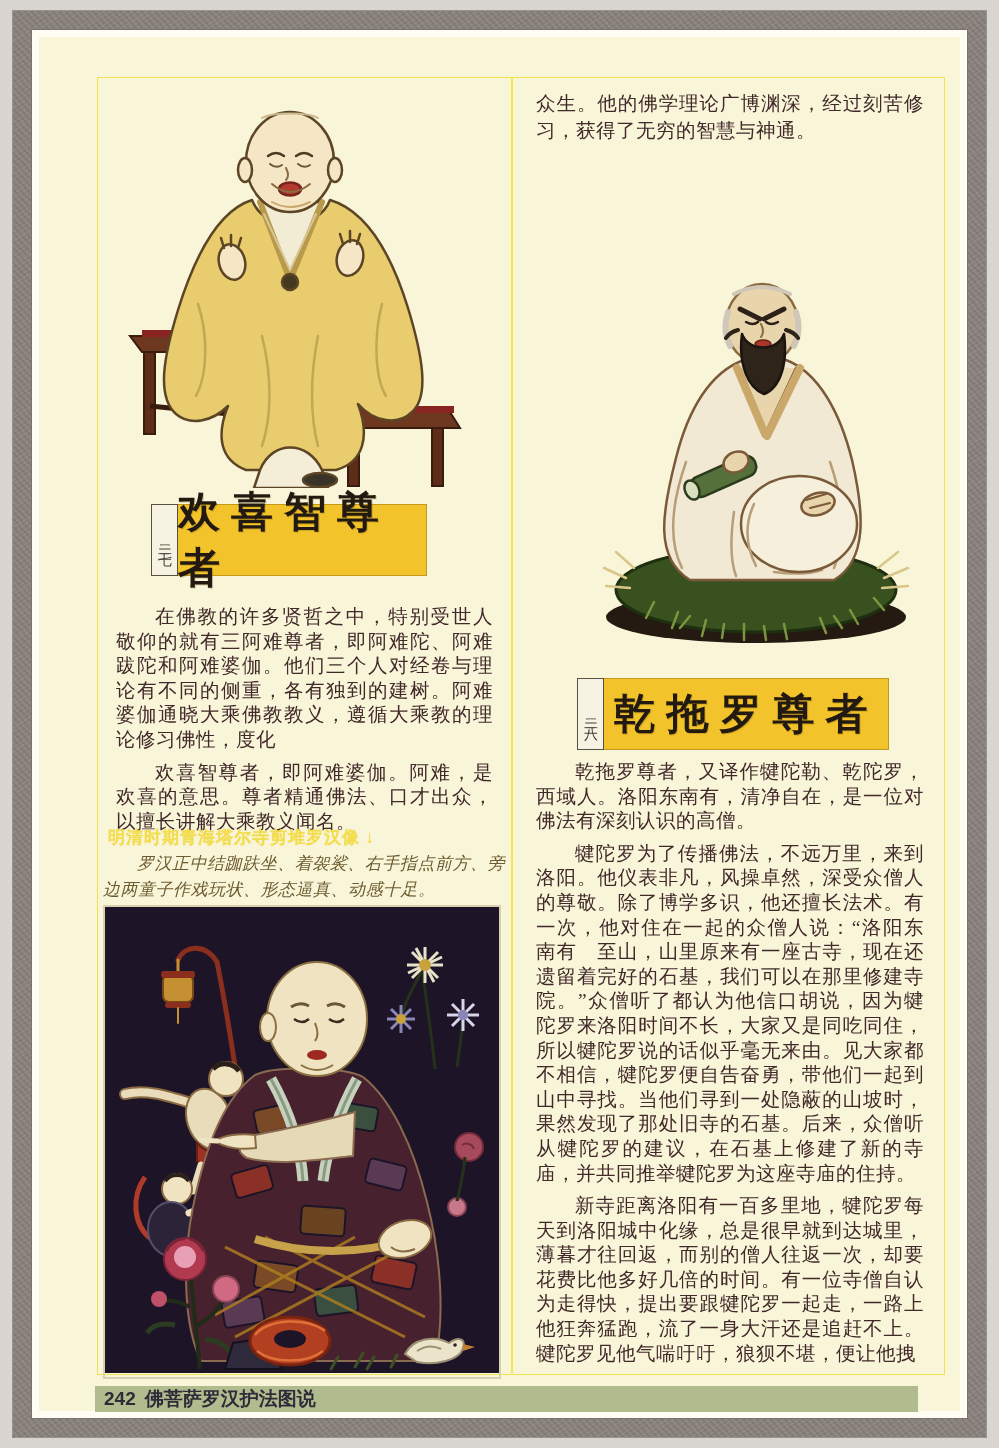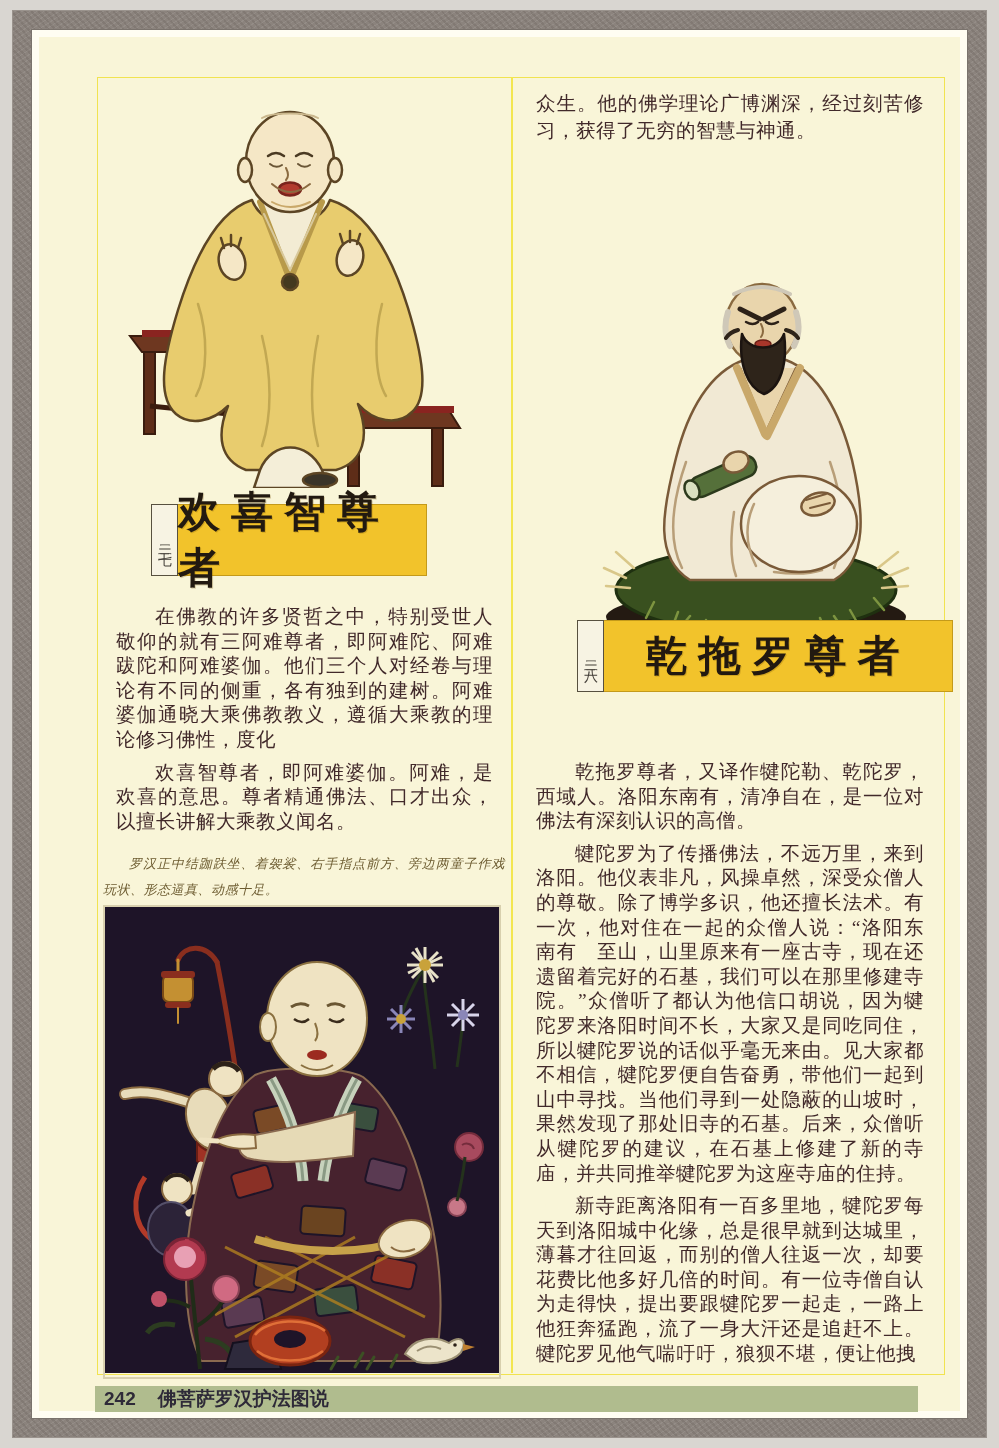--- a/index.html
+++ b/index.html
@@ -31,28 +31,28 @@
              display:flex;align-items:center;justify-content:center;
              writing-mode:vertical-rl;text-orientation:upright;
              font-size:14px;letter-spacing:4px;color:#45403a;}
   .banner-label{flex:1;background:#f2c32b;border:1px solid #c49a1a;border-left:none;
                 display:flex;align-items:center;justify-content:center;
                 font-weight:bold;font-size:42px;color:#221910;letter-spacing:11px;
                 text-shadow:1px 1px 0 rgba(120,80,0,.25);}
 
   .caption-title{position:absolute;color:#f2dd4d;font-weight:bold;font-size:17px;
                  letter-spacing:1px;text-shadow:0 0 1px rgba(240,210,60,.6);}
-  .caption-note{position:absolute;color:#6d5c31;font-size:13px;line-height:26px;
+  .caption-note{position:absolute;color:#6d5c31;font-size:17px;line-height:26px;
                 font-style:italic;text-align:justify;letter-spacing:.5px;text-indent:2em;}
 
   .illus{position:absolute;}
   .tapestry-wrap{border:2px solid #d8d0ae;}
 
   .footer-bar{position:absolute;left:95px;top:1386px;width:823px;height:26px;
-              background:#b0bc8e;display:flex;align-items:center;gap:22px;
+              background:#b0bc8e;display:flex;align-items:center;gap:9px;
               padding-left:9px;box-sizing:border-box;
               font-family:"Liberation Sans","DejaVu Sans",sans-serif;
               font-weight:bold;font-size:19px;color:#2e2a38;}
 </style>
 </head>
 <body>
 
 <div class="screen">
   <div class="frame">
     <div class="frame-texture"></div>
@@ -112,20 +112,21 @@
     <div class="banner" style="left:151px;top:504px;width:276px">
       <div class="num-strip">二三七</div>
       <div class="banner-label">欢喜智尊者</div>
     </div>
 
     <div class="body-text" style="left:108px;top:597px;width:393px">
       <p class="indent">在佛教的许多贤哲之中，特别受世人敬仰的就有三阿难尊者，即阿难陀、阿难跋陀和阿难婆伽。他们三个人对经卷与理论有不同的侧重，各有独到的建树。阿难婆伽通晓大乘佛教教义，遵循大乘教的理论修习佛性，度化</p>
       <p class="indent">欢喜智尊者，即阿难婆伽。阿难，是欢喜的意思。尊者精通佛法、口才出众，以擅长讲解大乘教义闻名。</p>
     </div>
 
+    <div class="caption-title" style="left:108px;top:826px;width:400px">明清时期青海塔尔寺剪堆罗汉像  ↓</div>
     <div class="caption-note" style="left:103px;top:851px;width:402px">罗汉正中结跏趺坐、着袈裟、右手指点前方、旁边两童子作戏玩状、形态逼真、动感十足。</div>
 
     <div class="illus tapestry-wrap" style="left:103px;top:905px">
     <svg width="394" height="466" viewBox="0 0 394 466">
       <rect x="0" y="0" width="394" height="466" fill="#1e1428"></rect>
       <g stroke-linecap="round">
         <path d="M112,55 C120,95 130,155 140,228" stroke="#8a2e1e" stroke-width="5" fill="none"></path>
         <path d="M112,55 C101,37 80,37 73,53" stroke="#8a2e1e" stroke-width="5" fill="none"></path>
         <line x1="73" y1="53" x2="73" y2="68" stroke="#c49032" stroke-width="3"></line>
         <rect x="58" y="68" width="30" height="27" rx="6" fill="#c49032" stroke="#7a4a16" stroke-width="2"></rect>
@@ -278,21 +279,21 @@
         <path d="M140,22 q28,-14 56,0" fill="none" stroke="#cfc8b8" stroke-width="4"></path>
         <path d="M146,37 L166,47 M190,37 L170,47" stroke="#2c2118" stroke-width="5"></path>
         <path d="M152,50 q7,4 12,0 M184,50 q-7,4 -12,0" fill="none" stroke="#2c2118" stroke-width="2.5"></path>
         <path d="M167,52 q4,8 0,13" fill="none" stroke="#8a6a40" stroke-width="2"></path>
         <ellipse cx="169" cy="72" rx="8" ry="4" fill="#a8362a" stroke="#6a1e14" stroke-width="1.5"></ellipse>
         <path d="M148,62 C154,80 184,80 190,62 C194,92 186,116 170,122 C154,116 144,92 148,62 Z" fill="#2e241a" stroke="#1c1410"></path>
         <path d="M144,58 q-8,2 -12,8 M192,58 q8,2 12,8" fill="none" stroke="#2e241a" stroke-width="4"></path>
       </g>
     </svg>
 
-    <div class="banner" style="left:577px;top:620px;width:376px">
+    <div class="banner" style="left:577px;top:678px;width:312px">
       <div class="num-strip">二三八</div>
       <div class="banner-label">乾拖罗尊者</div>
     </div>
 
     <div class="body-text" style="left:528px;top:752px;width:404px">
       <p class="indent">乾拖罗尊者，又译作犍陀勒、乾陀罗，西域人。洛阳东南有，清净自在，是一位对佛法有深刻认识的高僧。</p>
       <p class="indent">犍陀罗为了传播佛法，不远万里，来到洛阳。他仪表非凡，风操卓然，深受众僧人的尊敬。除了博学多识，他还擅长法术。有一次，他对住在一起的众僧人说：“洛阳东南有　至山，山里原来有一座古寺，现在还遗留着完好的石基，我们可以在那里修建寺院。”众僧听了都认为他信口胡说，因为犍陀罗来洛阳时间不长，大家又是同吃同住，所以犍陀罗说的话似乎毫无来由。见大家都不相信，犍陀罗便自告奋勇，带他们一起到山中寻找。当他们寻到一处隐蔽的山坡时，果然发现了那处旧寺的石基。后来，众僧听从犍陀罗的建议，在石基上修建了新的寺庙，并共同推举犍陀罗为这座寺庙的住持。</p>
       <p class="indent">新寺距离洛阳有一百多里地，犍陀罗每天到洛阳城中化缘，总是很早就到达城里，薄暮才往回返，而别的僧人往返一次，却要花费比他多好几倍的时间。有一位寺僧自认为走得快，提出要跟犍陀罗一起走，一路上他狂奔猛跑，流了一身大汗还是追赶不上。犍陀罗见他气喘吁吁，狼狈不堪，便让他拽</p>
     </div>
 

